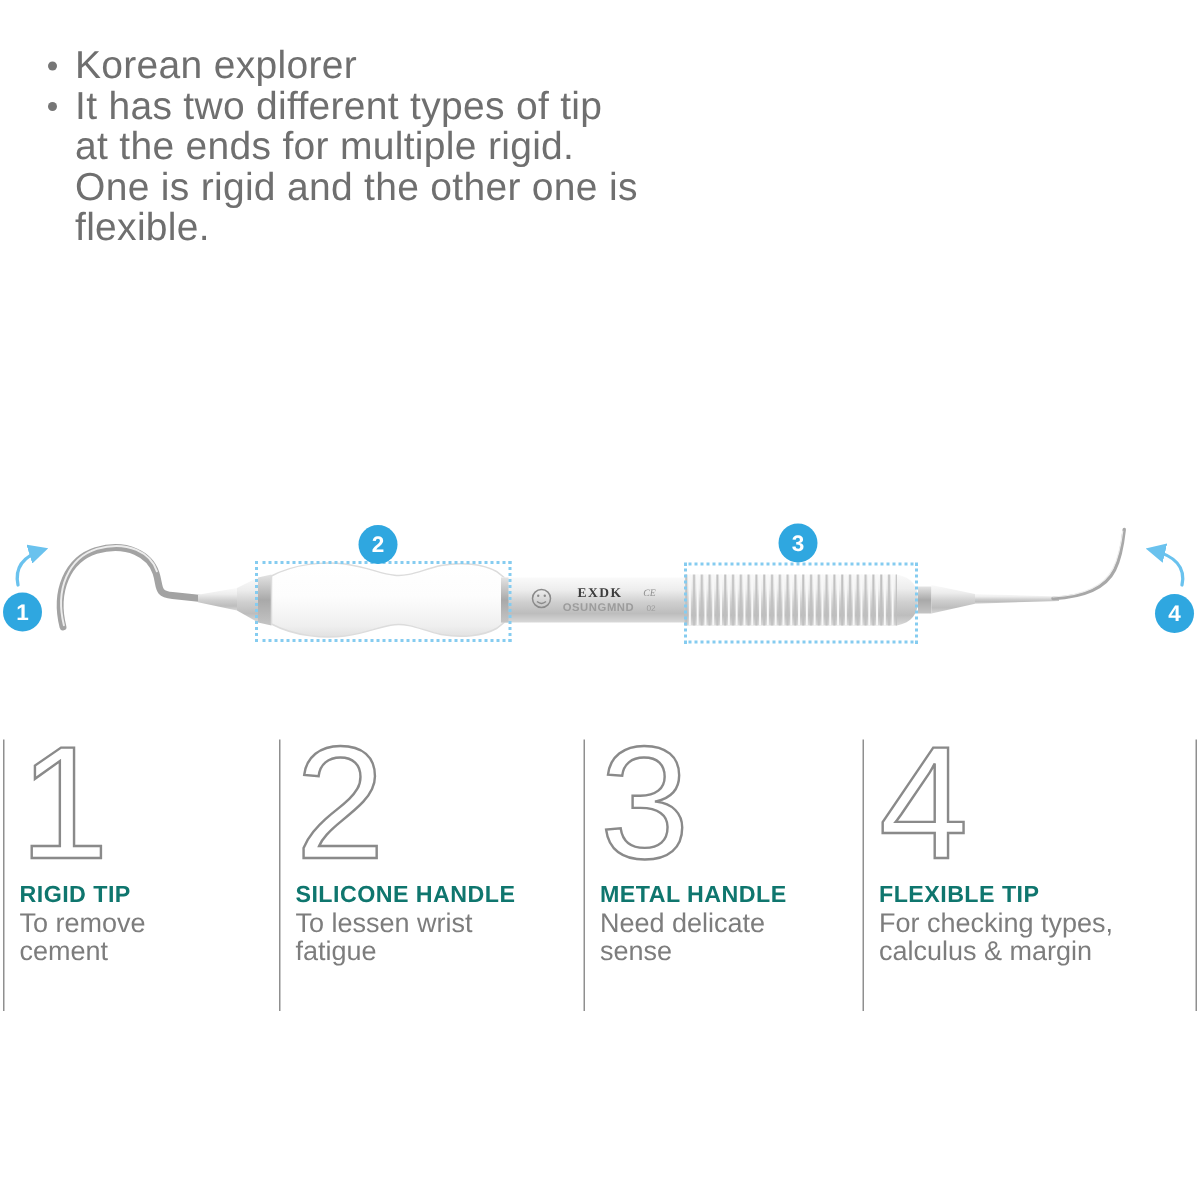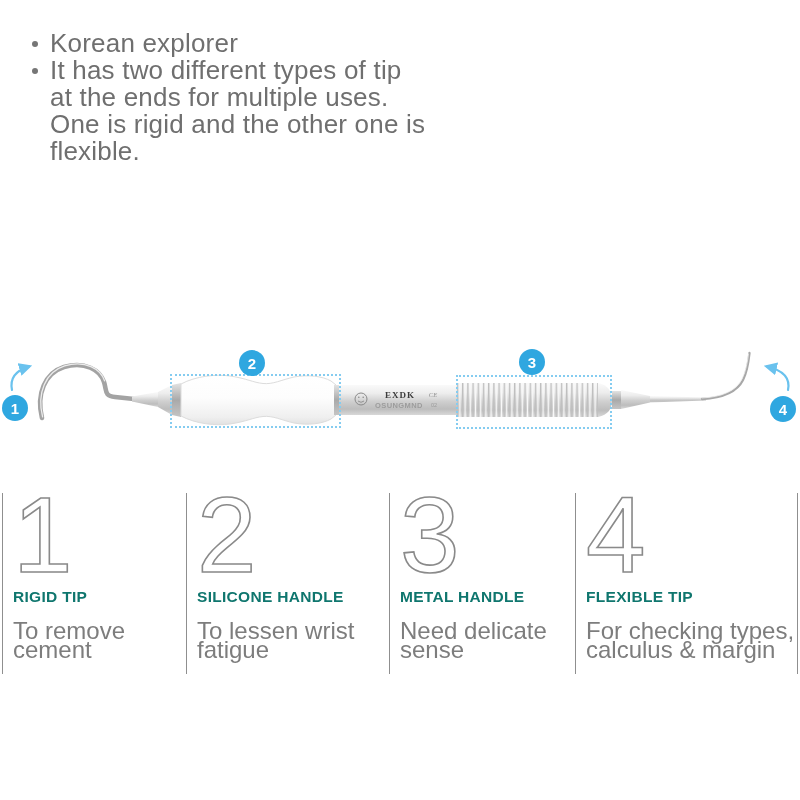--- a/index.html
+++ b/index.html
@@ -33,37 +33,37 @@
 
   
   .features{position:absolute;left:2px;top:493px;width:795px;height:181px;
     display:grid;grid-template-columns:184px 203px 186px 1fr;
     border-right:1px solid #8f8f8f;}
   .feature-col{border-left:1px solid #8f8f8f;padding-left:10px;box-sizing:border-box;}
   .big-number{height:80px;margin-top:2px;font-size:107px;line-height:80px;
     font-weight:normal;color:#ffffff;-webkit-text-stroke:1.6px #8a8a8a;}
   .feature-title{margin-top:13px;font-size:15.5px;font-weight:bold;
     color:#0f766e;letter-spacing:0.3px;}
-  .feature-desc{margin-top:16px;font-size:24px;line-height:18.5px;color:#7d7d7d;}
+  .feature-desc{margin-top:0;font-size:18px;line-height:18.5px;color:#7d7d7d;}
   .feature-desc span{display:block;}
 </style>
 </head>
 <body>
 
 <div class="canvas">
 
   <div class="bullets">
     <div class="bullet-item">
       <span class="dot"></span>
       <span class="line">Korean explorer</span>
     </div>
     <div class="bullet-item">
       <span class="dot"></span>
       <span class="line">It has two different types of tip</span>
-      <span class="line">at the ends for multiple uses.</span>
+      <span class="line">at the ends for multiple rigid.</span>
       <span class="line">One is rigid and the other one is</span>
       <span class="line">flexible.</span>
     </div>
   </div>
 
   <svg class="figure-svg" width="800" height="130" viewBox="0 0 800 130">
     <defs>
       <linearGradient id="metalGrad" x1="0" y1="0" x2="0" y2="1">
         <stop offset="0" stop-color="#fafafa"></stop>
         <stop offset="0.28" stop-color="#ededed"></stop>

